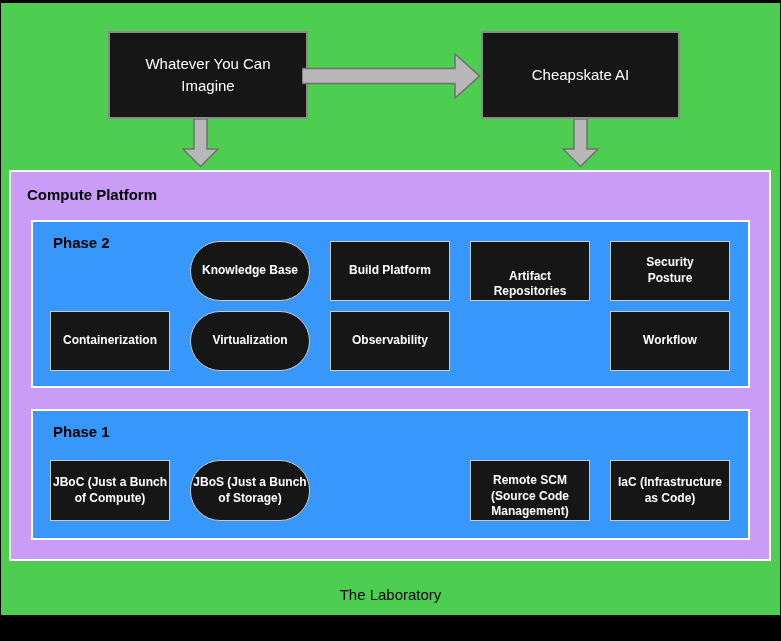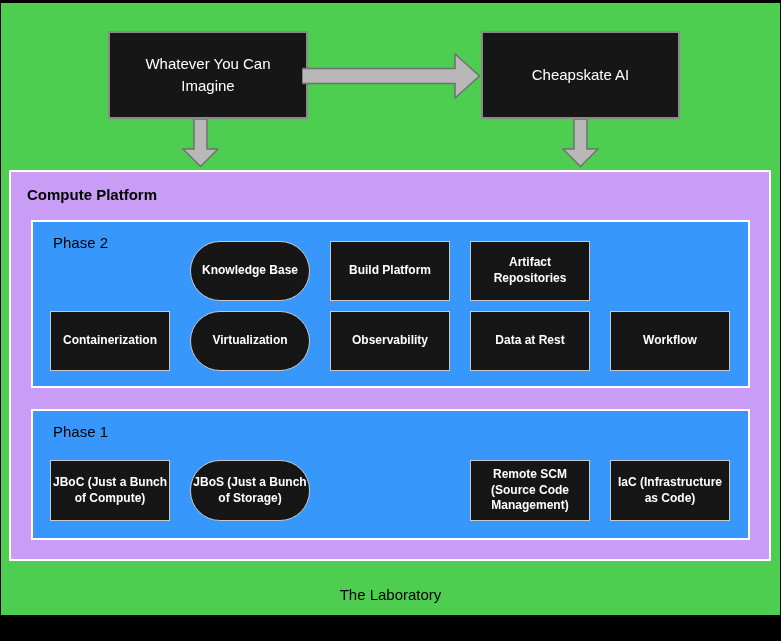--- a/index.html
+++ b/index.html
@@ -82,21 +82,21 @@
     background: var(--phase-blue, #3897fb);
     border: 2px solid var(--container-border, #fff);
   }
   #phase-2 { left: 20px; top: 48px;  height: 168px; }
   #phase-1 { left: 20px; top: 237px; height: 131px; }
   .phase-title {
     position: absolute;
     left: 20px;
     top: 12px;
     font-size: 15px;
-    font-weight: normal;
+    font-weight: bold;
     color: var(--text-dark, #000);
   }
   .mini {
     position: absolute;
     box-sizing: border-box;
     width: 120px;
     height: 60px;
     background: var(--node-black, #161616);
     border: 1.5px solid var(--mini-node-border, #c9c9c9);
     color: var(--text-light, #fff);
@@ -112,21 +112,21 @@
   .mini span { white-space: pre-line; }
   
   .p2r1 { top: 19px; }
   
   .p2r2 { top: 89px; }
   
   .p1r1 { top: 49px; height: 61px; }
   .col1 { left: 17px; }
   .col2 { left: 157px; border-radius: 30px; }
   .col3 { left: 297px; }
-  .col4 { left: 437px; }
+  .col4 { left: 437px; align-items: flex-end; }
   .col5 { left: 577px; }
 
   .footer-label {
     position: absolute;
     left: 0;
     top: 583px;
     width: 100%;
     text-align: center;
     font-size: 15px;
     font-weight: normal;
@@ -168,31 +168,32 @@
         <div class="mini p2r1 col2">
           <span>Knowledge Base</span>
         </div>
         <div class="mini p2r1 col3">
           <span>Build Platform</span>
         </div>
         <div class="mini p2r1 col4">
           <span>Artifact
 Repositories</span>
         </div>
+        <div class="mini p2r1 col5">
+          <span>Security
+Posture</span>
+        </div>
         <div class="mini p2r2 col1">
           <span>Containerization</span>
         </div>
         <div class="mini p2r2 col2">
           <span>Virtualization</span>
         </div>
         <div class="mini p2r2 col3">
           <span>Observability</span>
-        </div>
-        <div class="mini p2r2 col4">
-          <span>Data at Rest</span>
         </div>
         <div class="mini p2r2 col5">
           <span>Workflow</span>
         </div>
       </div>
 
       <div class="phase" id="phase-1">
         <div class="phase-title">Phase 1</div>
         <div class="mini p1r1 col1">
           <span>JBoC (Just a Bunch

